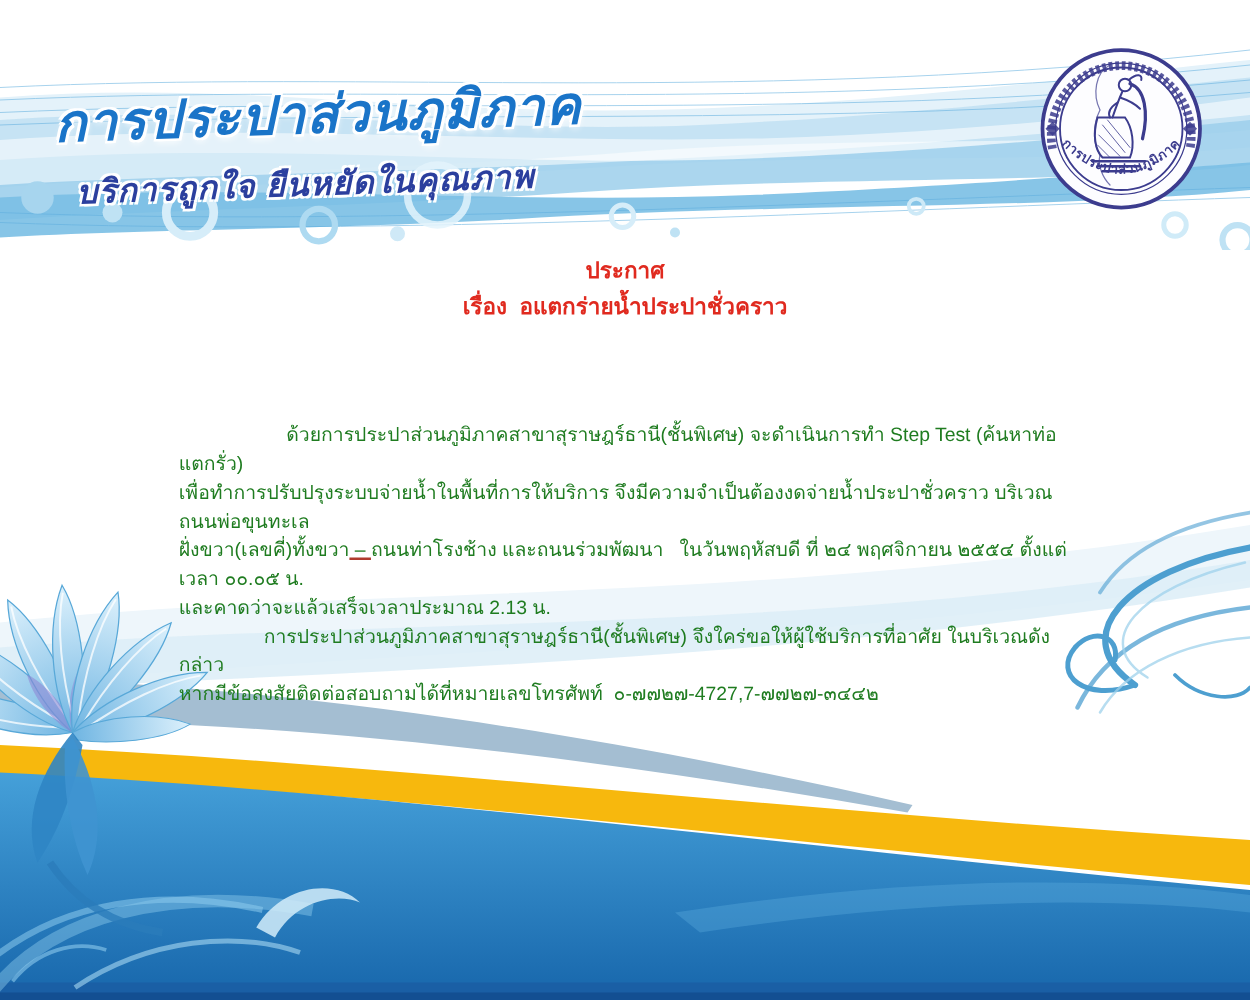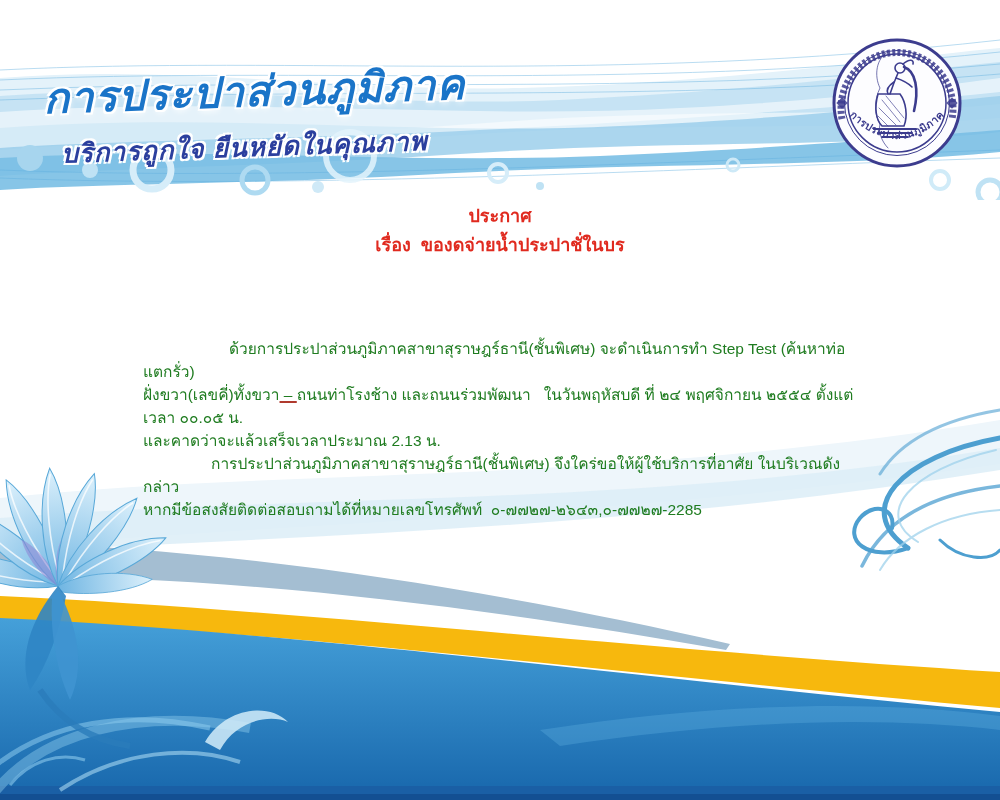--- a/index.html
+++ b/index.html
@@ -109,29 +109,30 @@
     <defs>
         <path id="sealTextArc" d="M16,76 Q67,130 118,76"></path>
       </defs>
     <text font-size="10.5" font-weight="bold" fill="#3c3c8e" letter-spacing="0.5" font-family="Liberation Sans, DejaVu Sans, sans-serif">
       <textPath href="#sealTextArc" startOffset="50%" text-anchor="middle">การประปาส่วนภูมิภาค</textPath>
     </text>
   </svg>
 
   <div class="title-block">
     <div>ประกาศ</div>
-    <div>เรื่อง  ของดจ่ายน้ำประปาชั่ในบร</div>
+    <div>เรื่อง  อแตกร่ายน้ำประปาชั่วคราว</div>
   </div>
 
   <div class="body-block">
     <div class="line indent-a">ด้วยการประปาส่วนภูมิภาคสาขาสุราษฎร์ธานี(ชั้นพิเศษ) จะดำเนินการทำ Step Test (ค้นหาท่อแตกรั่ว)</div>
+    <div class="line">เพื่อทำการปรับปรุงระบบจ่ายน้ำในพื้นที่การให้บริการ จึงมีความจำเป็นต้องงดจ่ายน้ำประปาชั่วคราว บริเวณถนนพ่อขุนทะเล</div>
     <div class="line"><span>ฝั่งขวา(เลขคี่)ทั้งขวา</span><span class="dash-underline"> – </span><span>ถนนท่าโรงช้าง และถนนร่วมพัฒนา   ในวันพฤหัสบดี ที่ ๒๔ พฤศจิกายน ๒๕๕๔ ตั้งแต่เวลา ๐๐.๐๕ น.</span></div>
     <div class="line">และคาดว่าจะแล้วเสร็จเวลาประมาณ 2.13 น.</div>
     <div class="line indent-b">การประปาส่วนภูมิภาคสาขาสุราษฎร์ธานี(ชั้นพิเศษ) จึงใคร่ขอให้ผู้ใช้บริการที่อาศัย ในบริเวณดังกล่าว</div>
-    <div class="line">หากมีข้อสงสัยติดต่อสอบถามได้ที่หมายเลขโทรศัพท์  ๐-๗๗๒๗-๒๖๔๓,๐-๗๗๒๗-2285</div>
+    <div class="line">หากมีข้อสงสัยติดต่อสอบถามได้ที่หมายเลขโทรศัพท์  ๐-๗๗๒๗-4727,7-๗๗๒๗-๓๔๔๒</div>
   </div>
 
   <svg class="bottom-art" viewBox="0 0 1000 410" preserveAspectRatio="none" aria-hidden="true">
     <defs>
       <linearGradient id="blueDeep" x1="0" y1="0" x2="0" y2="1">
         <stop offset="0" stop-color="#45a0d9"></stop>
           <stop offset="1" stop-color="#1766ab"></stop>
       </linearGradient>
       <linearGradient id="petalGrad" x1="0" y1="1" x2="0" y2="0">
         <stop offset="0" stop-color="#6fb5e2"></stop>

